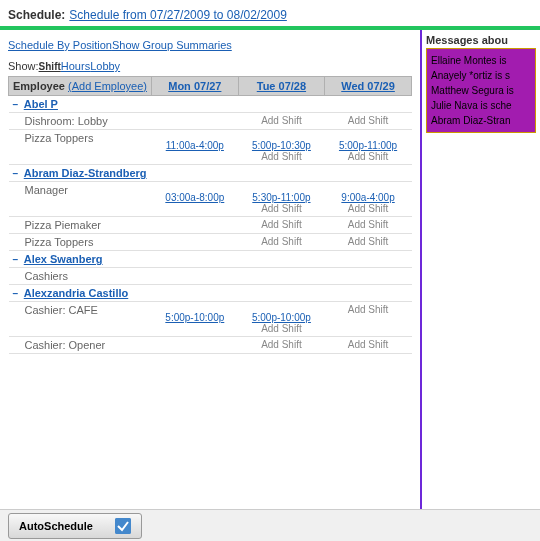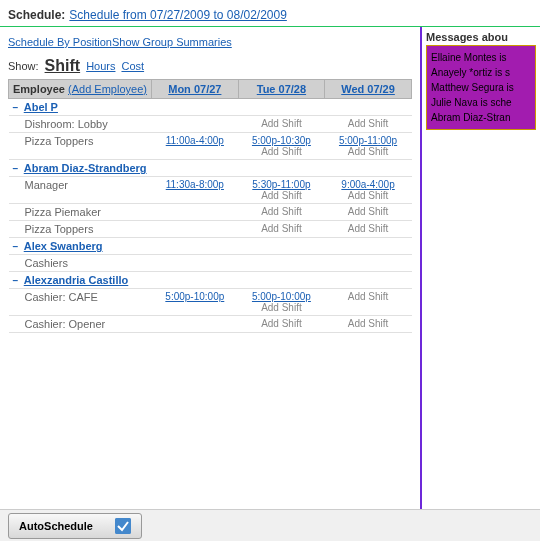--- a/index.html
+++ b/index.html
@@ -8,21 +8,21 @@
       font-size: 11px;
       background: #fff;
       color: #333;
       width: 540px;
       overflow-x: hidden;
     }
 
     
     #top-header {
       padding: 8px 8px 4px 8px;
-      border-bottom: 1px solid #22c55e;
+      border-bottom: 4px solid #22c55e;
       display: flex;
       align-items: center;
       gap: 4px;
     }
     #top-header .schedule-label {
       font-size: 12px;
       font-weight: bold;
       color: #333;
     }
     #top-header .schedule-link {
@@ -80,40 +80,39 @@
       text-decoration: underline;
       font-size: 11px;
       cursor: pointer;
       line-height: 18px;
     }
 
     
     .show-row {
       display: flex;
       align-items: center;
-      gap: 6px;
       margin-bottom: 4px;
       font-size: 11px;
     }
     .show-row .show-label {
       font-weight: normal;
       color: #333;
     }
     .show-row .tab-link {
       color: #1a5fb4;
       text-decoration: underline;
       cursor: pointer;
       font-size: 11px;
     }
     .show-row .tab-active {
       color: #333;
       text-decoration: underline;
       font-weight: bold;
       cursor: pointer;
-      font-size: 16px;
+      font-size: 10px;
     }
 
     
     .schedule-table {
       width: 100%;
       border-collapse: collapse;
       font-size: 11px;
     }
 
     .schedule-table thead tr {
@@ -170,20 +169,21 @@
       font-size: 10px;
       color: #333;
     }
 
     .shift-time {
       color: #1a5fb4;
       text-decoration: underline;
       cursor: pointer;
       display: block;
       font-size: 10px;
+      margin-top: 8px;
     }
 
     .add-shift-link {
       color: #888;
       text-decoration: none;
       font-size: 10px;
       display: block;
       cursor: pointer;
     }
 
@@ -241,21 +241,21 @@
 
     <div class="nav-links">
       <a>Schedule By Position</a>
       <a>Show Group Summaries</a>
     </div>
 
     <div class="show-row">
       <span class="show-label">Show:</span>
       <span class="tab-active">Shift</span>
       <span class="tab-link">Hours</span>
-      <span class="tab-link">Cost</span>
+      <span class="tab-link">Lobby</span>
     </div>
 
     <table class="schedule-table">
       <thead>
         <tr>
           <th style="width:110px;">
             <span>Employee</span>
             <span style="font-weight:normal; color:#1a5fb4; text-decoration:underline; cursor:pointer;"> (<span>Add Employee</span>)</span>
           </th>
           <th class="col-day" style="width:90px;">Mon 07/27</th>
@@ -297,21 +297,21 @@
     </tr>
           <tr class="employee-group-header">
     <td colspan="4">
       <span class="collapse-icon">–</span>
       <a>Abram Diaz-Strandberg</a>
     </td>
   </tr>
           <tr class="position-row">
       <td style="padding-left:16px;">Manager</td>
       <td class="shift-cell">
-              <a class="shift-time">11:30a-8:00p</a>
+              <a class="shift-time">03:00a-8:00p</a>
             </td>
       <td class="shift-cell">
               <a class="shift-time">5:30p-11:00p</a>
               <a class="add-shift-link">Add Shift</a>
             </td>
       <td class="shift-cell">
               <a class="shift-time">9:00a-4:00p</a>
               <a class="add-shift-link">Add Shift</a>
             </td>
     </tr>

